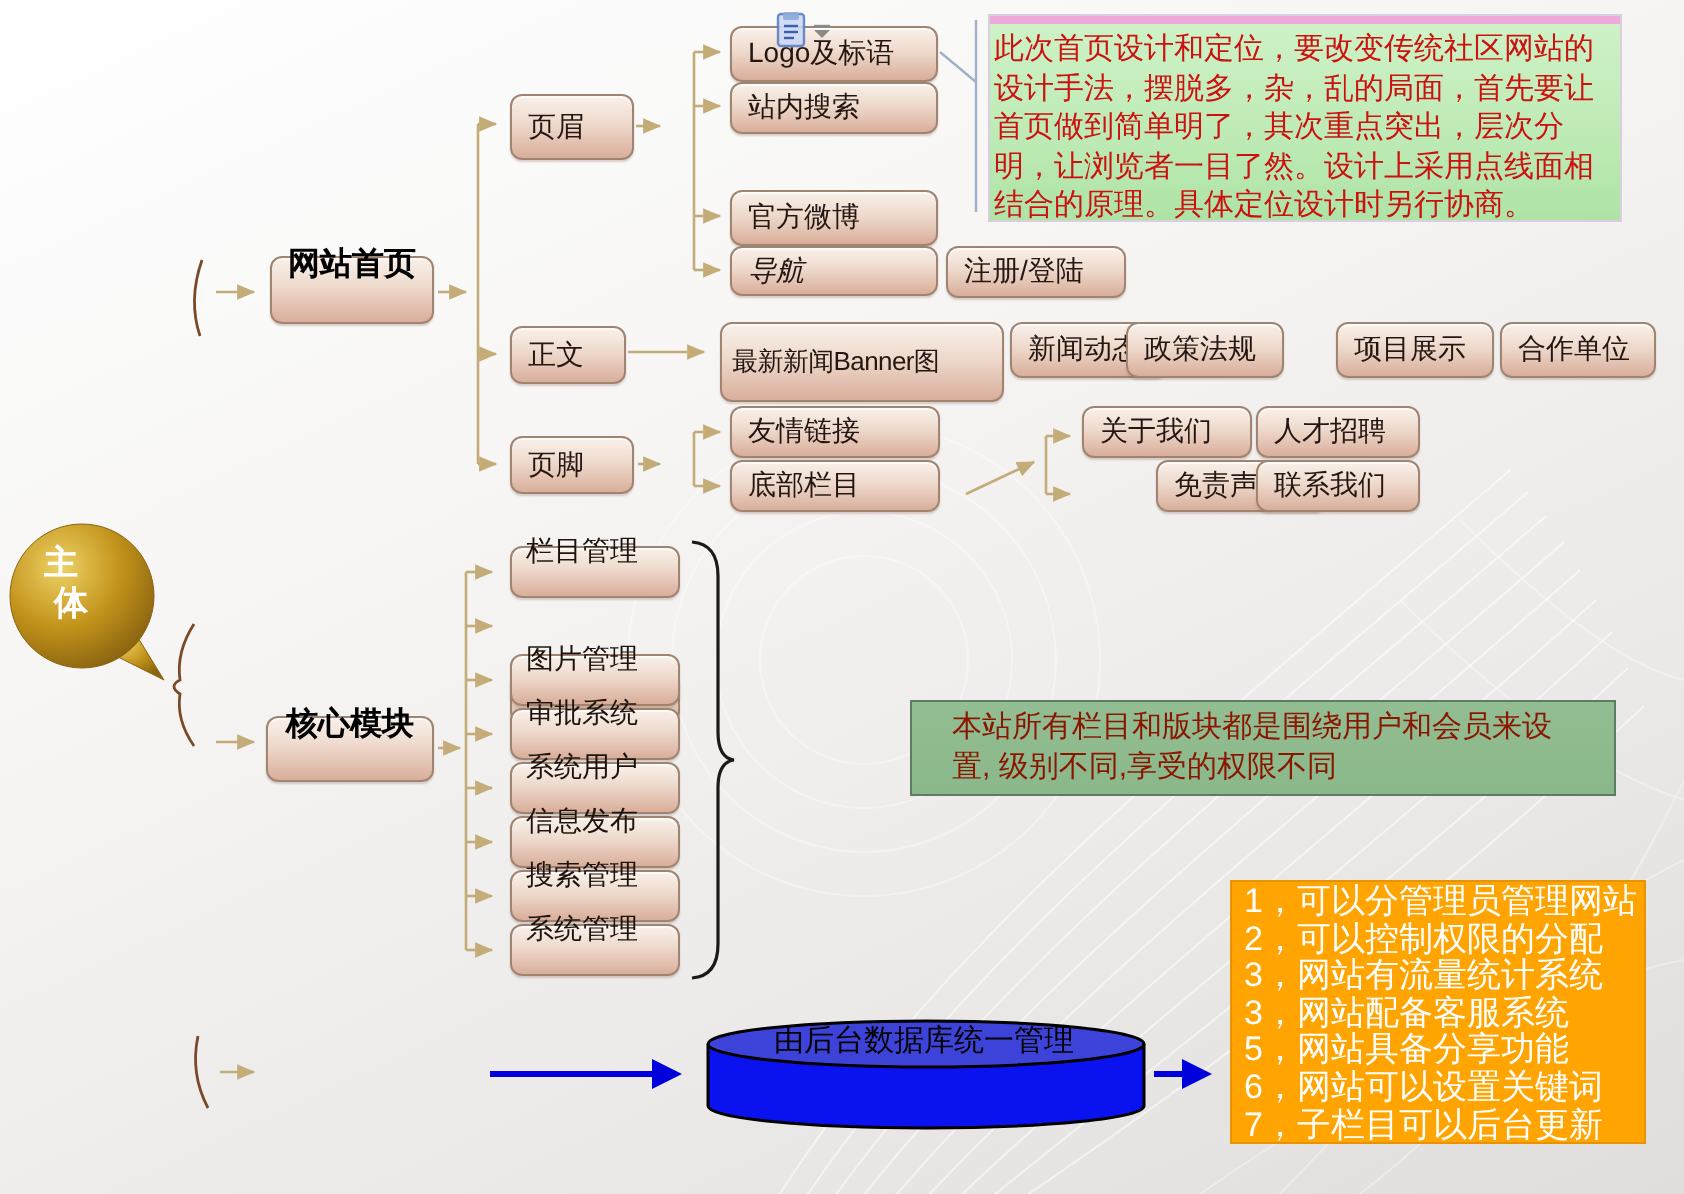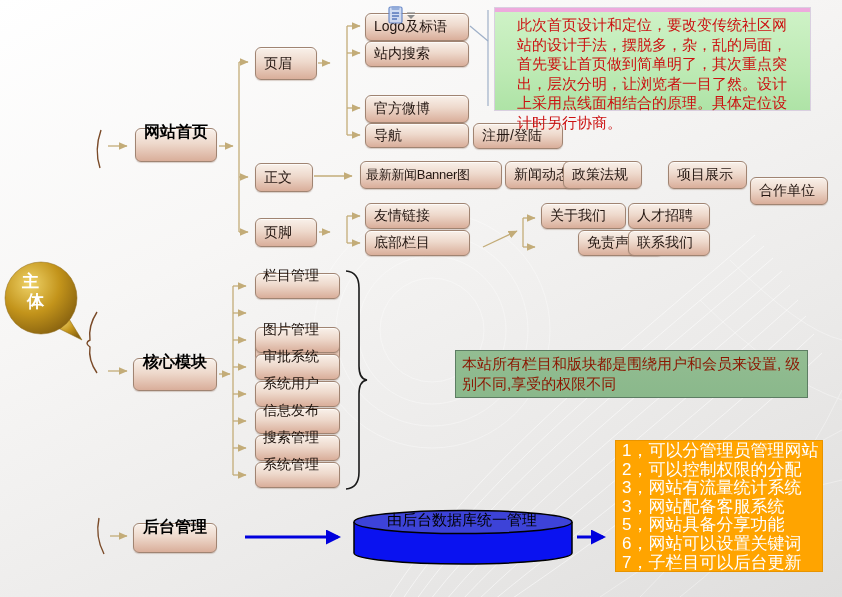--- a/index.html
+++ b/index.html
@@ -29,28 +29,28 @@
   }
   .modlabel{
     position:absolute;top:-7px;left:7px;
     font-size:14px;color:#1d120c;white-space:nowrap;
   }
   
   #design-note{
     left:495px;top:8px;width:315px;height:102px;
     background:linear-gradient(180deg,#cef2c6 0%,#bdeab4 60%,#aee3a6 100%);
     border-top:4px solid #eeaadd;box-shadow:0 0 0 1px #d9cfe0;
-    box-sizing:border-box;padding:3px 22px;
+    box-sizing:border-box;padding:3px 2px;
     font-size:15px;line-height:19.5px;color:#cc1111;
   }
   
   #perm-note{
     left:455px;top:350px;width:353px;height:48px;
     background:linear-gradient(180deg,#93bd92 0%,#8ab88b 100%);
-    border:1px solid #5d7d63;box-sizing:border-box;padding:3px 6px;
+    border:1px solid #5d7d63;box-sizing:border-box;padding:3px 20px;
     font-size:15px;line-height:20px;color:#8b1600;
   }
   
   #features-box{
     left:615px;top:440px;width:208px;height:132px;
     background:#ffa400;border:1px solid #e89400;
     box-sizing:border-box;padding:1px 0 0 6px;
     color:#ffffff;font-size:17px;line-height:18.6px;white-space:nowrap;
   }
   
@@ -174,63 +174,60 @@
   <span class="c1">主</span>
   <span class="c2">体</span>
 </div>
 
 <div class="box" style="left:135px;top:128px;width:82px;height:34px;">
   <div class="mainlabel">网站首页</div>
 </div>
 <div class="box" style="left:133px;top:358px;width:84px;height:33px;">
   <div class="mainlabel">核心模块</div>
 </div>
-<div class="box" style="left:133px;top:523px;width:84px;height:30px;">
-  <div class="mainlabel">后台管理</div>
-</div>
 
 <div class="box" style="left:255px;top:47px;width:62px;height:33px;">
   <div class="clabel">页眉</div>
 </div>
 <div class="box" style="left:255px;top:163px;width:58px;height:29px;">
   <div class="clabel">正文</div>
 </div>
 <div class="box" style="left:255px;top:218px;width:62px;height:29px;">
   <div class="clabel">页脚</div>
 </div>
 
 <div class="box" style="left:365px;top:13px;width:104px;height:28px;">
   <div class="clabel">Logo及标语</div>
 </div>
 <div class="box" style="left:365px;top:41px;width:104px;height:26px;">
   <div class="clabel">站内搜索</div>
 </div>
 <div class="box" style="left:365px;top:95px;width:104px;height:28px;padding-left:48px;">
   <div class="clabel">官方微博</div>
 </div>
-<div class="box" style="left:365px;top:123px;width:104px;height:25px;">
+<div class="box" style="left:365px;top:123px;width:104px;height:25px;font-style:italic;">
   <div class="clabel">导航</div>
 </div>
 <div class="box" style="left:473px;top:123px;width:90px;height:26px;">
   <div class="clabel">注册/登陆</div>
 </div>
 
-<div class="box" style="left:360px;top:161px;width:142px;height:28px;text-decoration:underline;">
+<div class="box" style="left:360px;top:161px;width:142px;height:40px;text-decoration:underline;">
   <div class="clabel" style="font-size:13px;padding-left:5px;letter-spacing:-0.3px;">最新新闻Banner图</div>
 </div>
 <div class="box" style="left:505px;top:161px;width:79px;height:28px;">
   <div class="clabel">新闻动态</div>
 </div>
 <div class="box" style="left:563px;top:161px;width:79px;height:28px;font-family:Liberation Serif, serif;">
   <div class="clabel">政策法规</div>
 </div>
 <div class="box" style="left:668px;top:161px;width:79px;height:28px;">
   <div class="clabel">项目展示</div>
 </div>
-<div class="box" style="left:750px;top:161px;width:78px;height:28px;margin-top:16px;">
+<div class="box" style="left:750px;top:161px;width:78px;height:28px;">
   <div class="clabel">合作单位</div>
 </div>
 
 <div class="box" style="left:365px;top:203px;width:105px;height:26px;">
   <div class="clabel">友情链接</div>
 </div>
 <div class="box" style="left:365px;top:230px;width:105px;height:26px;">
   <div class="clabel">底部栏目</div>
 </div>
 <div class="box" style="left:541px;top:203px;width:85px;height:26px;">

